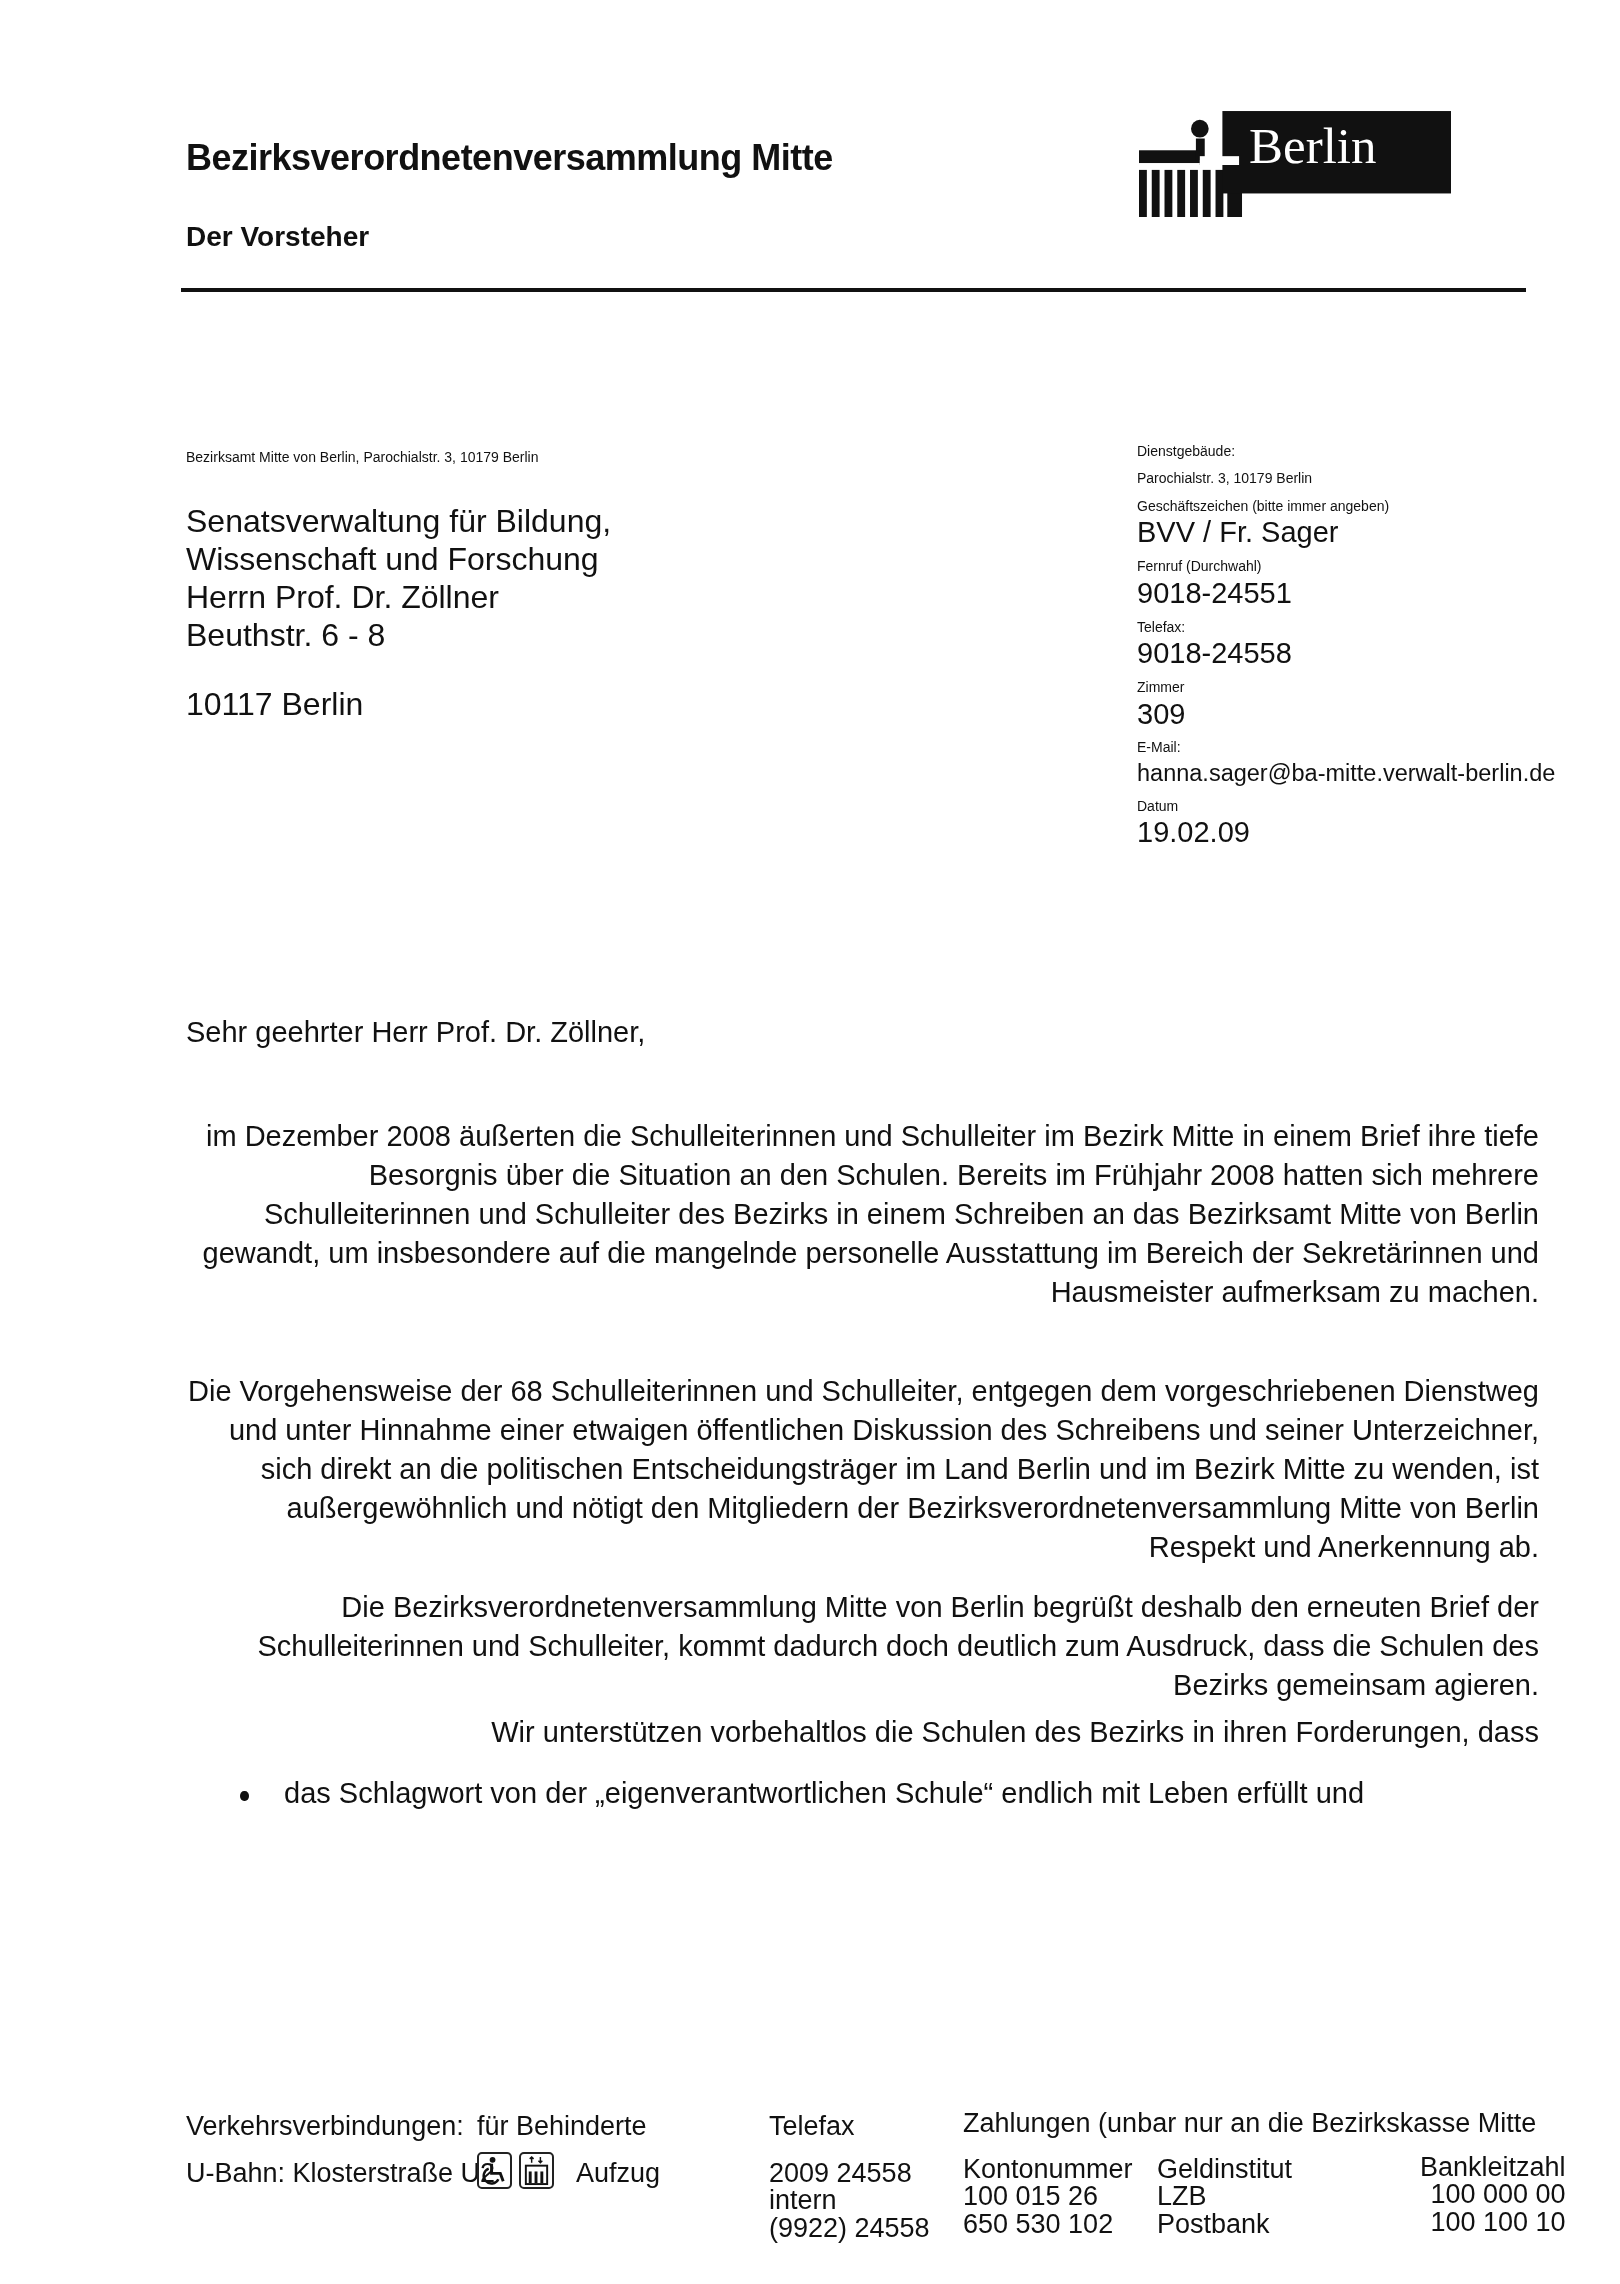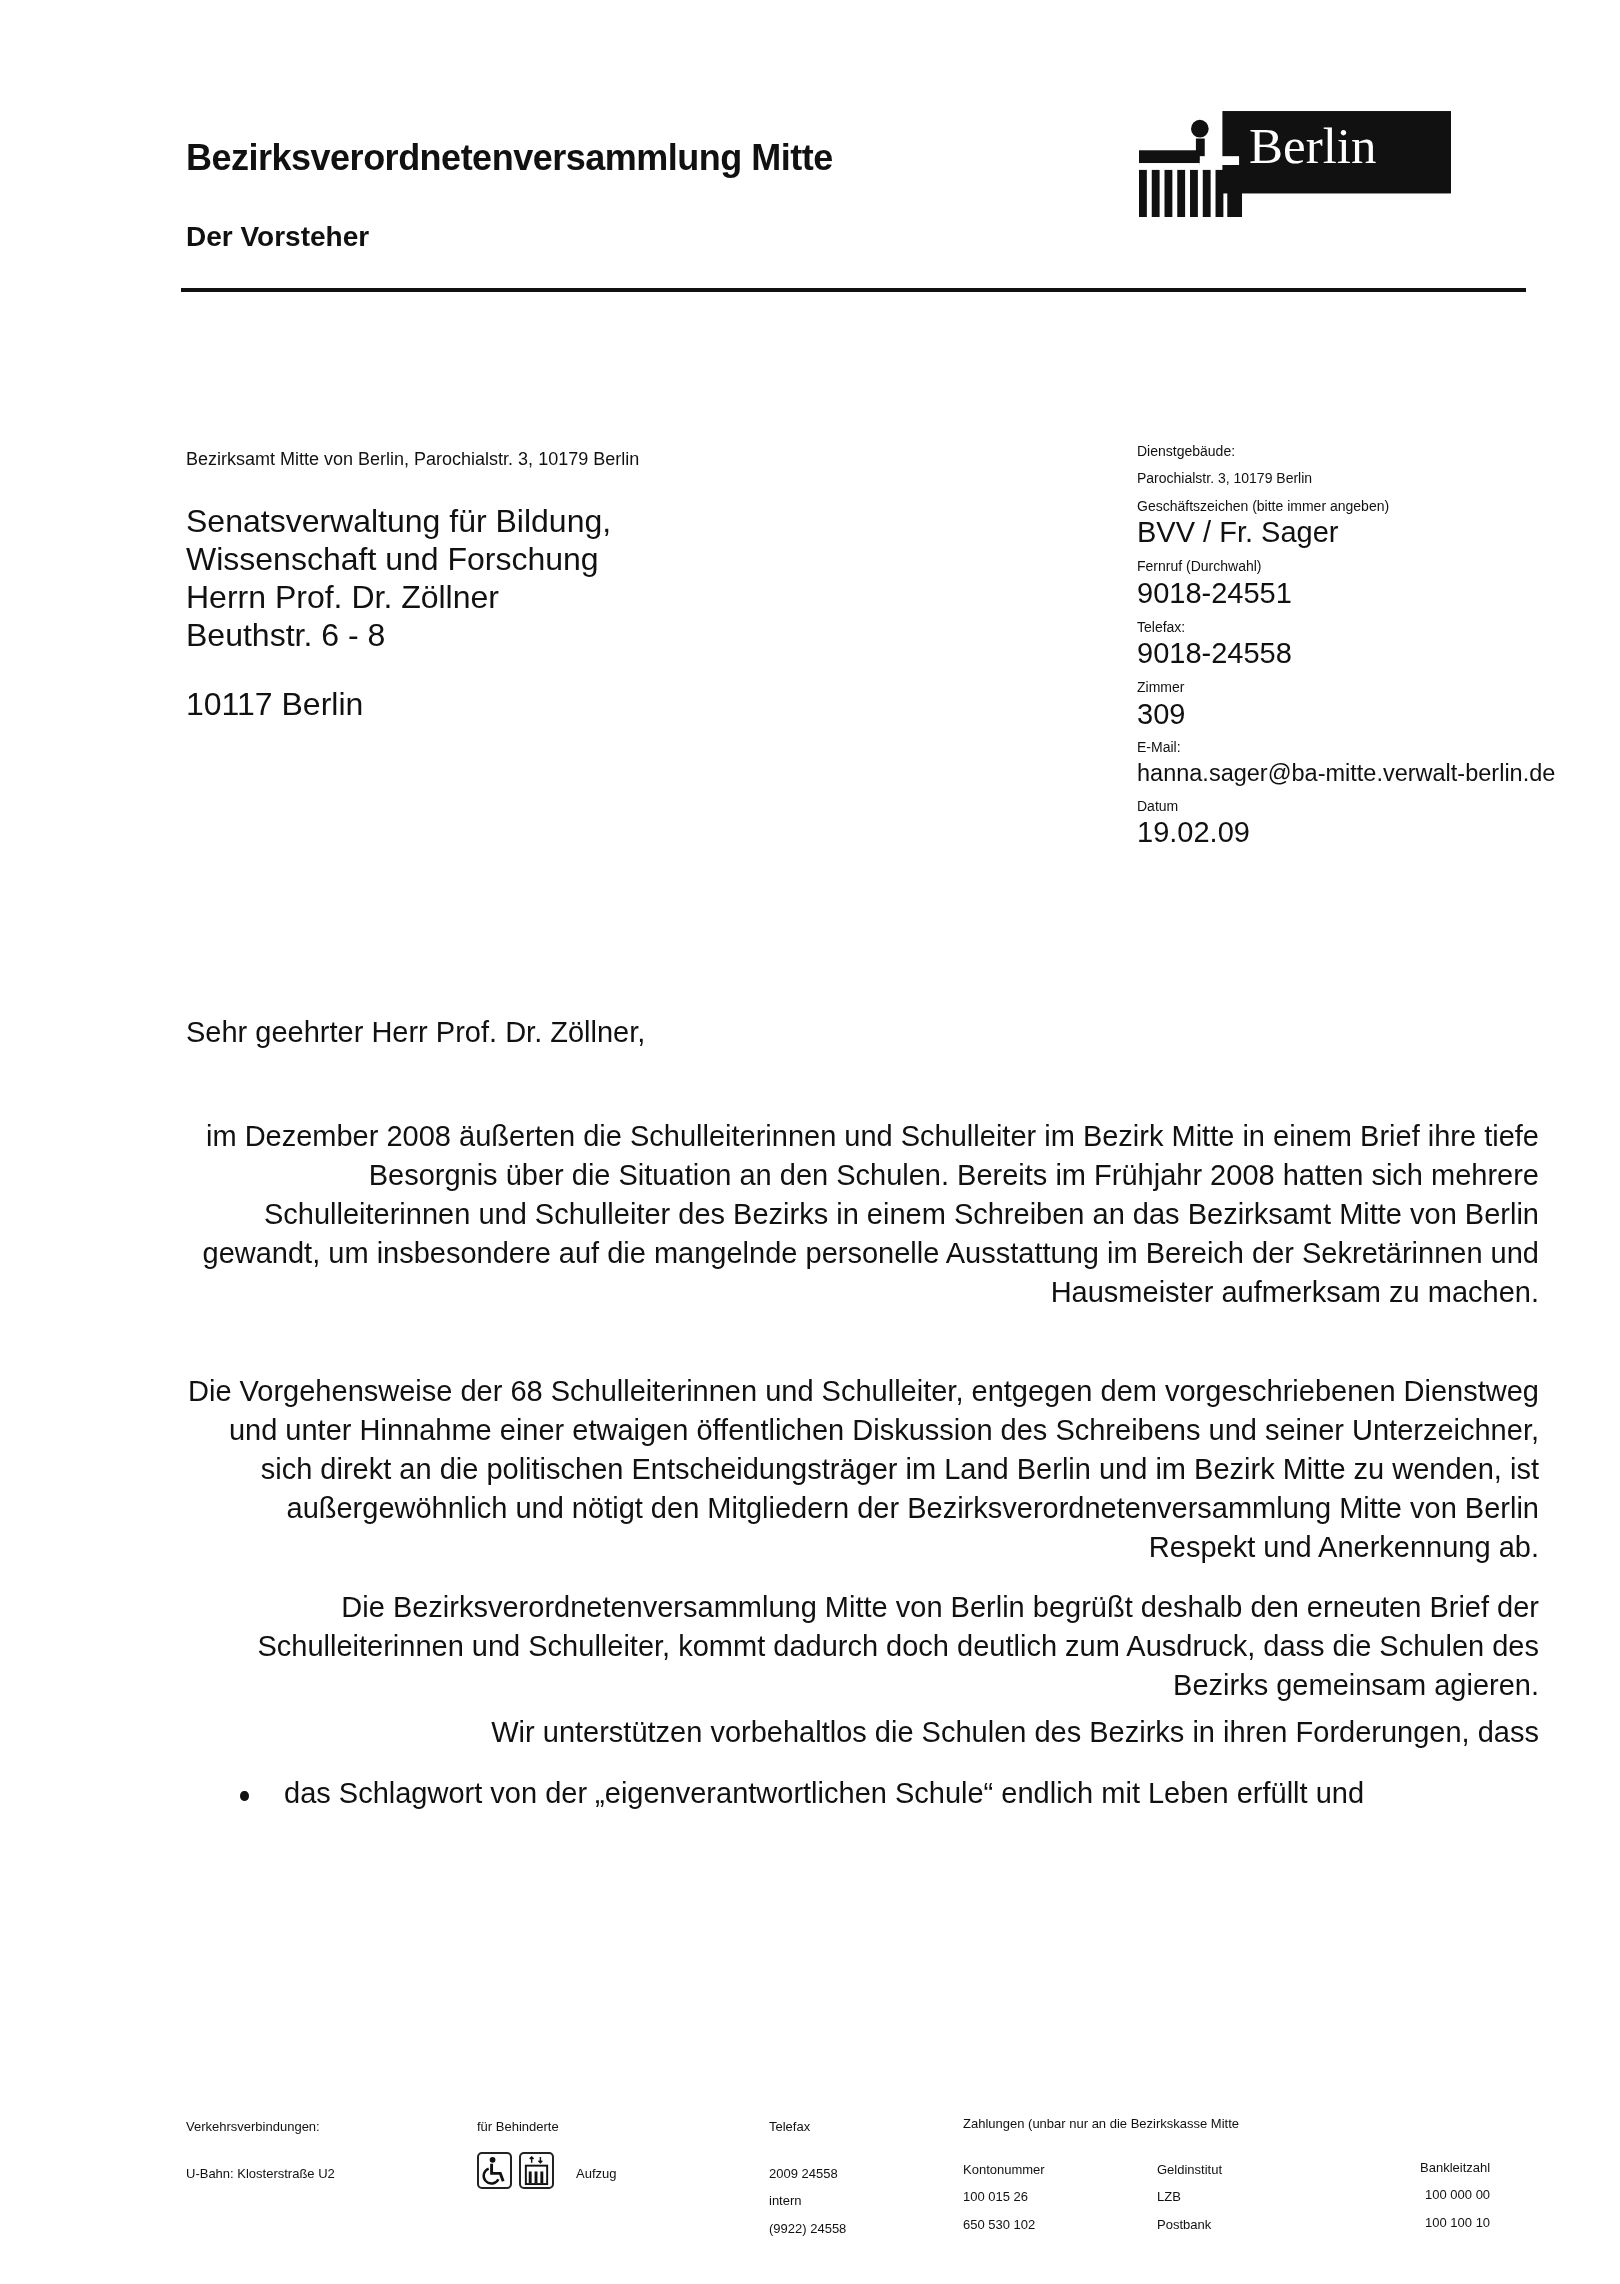--- a/index.html
+++ b/index.html
@@ -2,34 +2,34 @@
 <html><head>
 <meta charset="utf-8">
 <style>
   html, body { margin:0; padding:0; background:#ffffff; }
   body { width:1620px; height:2285px; position:relative; overflow:hidden; color:#111; font-family:"Liberation Sans", sans-serif; }
   .abs { position:absolute; }
   .title { left:186px; top:137px; font-size:36px; font-weight:bold; letter-spacing:-0.5px; }
   .subtitle { left:186px; top:221px; font-size:28px; font-weight:bold; }
   .rule { left:181px; top:288px; width:1345px; height:3.9px; background:#111; }
   .logo { left:1139px; top:111px; width:312px; height:108px; }
-  .sender { left:186px; top:449px; font-size:18px; }
+  .sender { left:186px; top:449px; font-size:14px; }
   .recipient { left:186px; top:502px; font-size:32px; line-height:38px; }
   .recipient-city { left:186px; top:686px; font-size:32px; }
   .info { left:1137px; top:443px; }
   .info .lbl { font-size:14px; line-height:17.6px; }
   .info .val { font-size:29px; line-height:35px; }
   .info .row { margin-bottom:7.8px; }
   .info .lbl.gap { margin-bottom:9.8px; }
   .salutation { left:186px; top:1016px; font-size:29px; }
   .para { position:absolute; left:186px; width:1353px; font-size:29px; line-height:39px;text-align:right; }
   .bullets { position:absolute; left:186px; top:1774px; width:1353px; font-size:29px; line-height:39px; }
   .bullet { position:relative; padding-left:98px; margin-bottom:13.7px; }
   .bullet .dot { position:absolute; left:54px; top:16.7px; width:8.8px; height:10.8px; border-radius:50%; background:#111; }
-  .footer { font-size:13px; line-height:27.4px; }
+  .footer { font-size:27px; line-height:27.4px; }
   .icon-box { display:inline-block; width:31px; height:33px; border:2px solid #222; border-radius:4.9px; vertical-align:middle; }
 </style>
 </head>
 <body>
 
 <div class="abs title">Bezirksverordnetenversammlung Mitte</div>
 <div class="abs subtitle">Der Vorsteher</div>
 
 <div class="abs logo">
   <svg width="312" height="108" viewBox="0 0 318 110">

